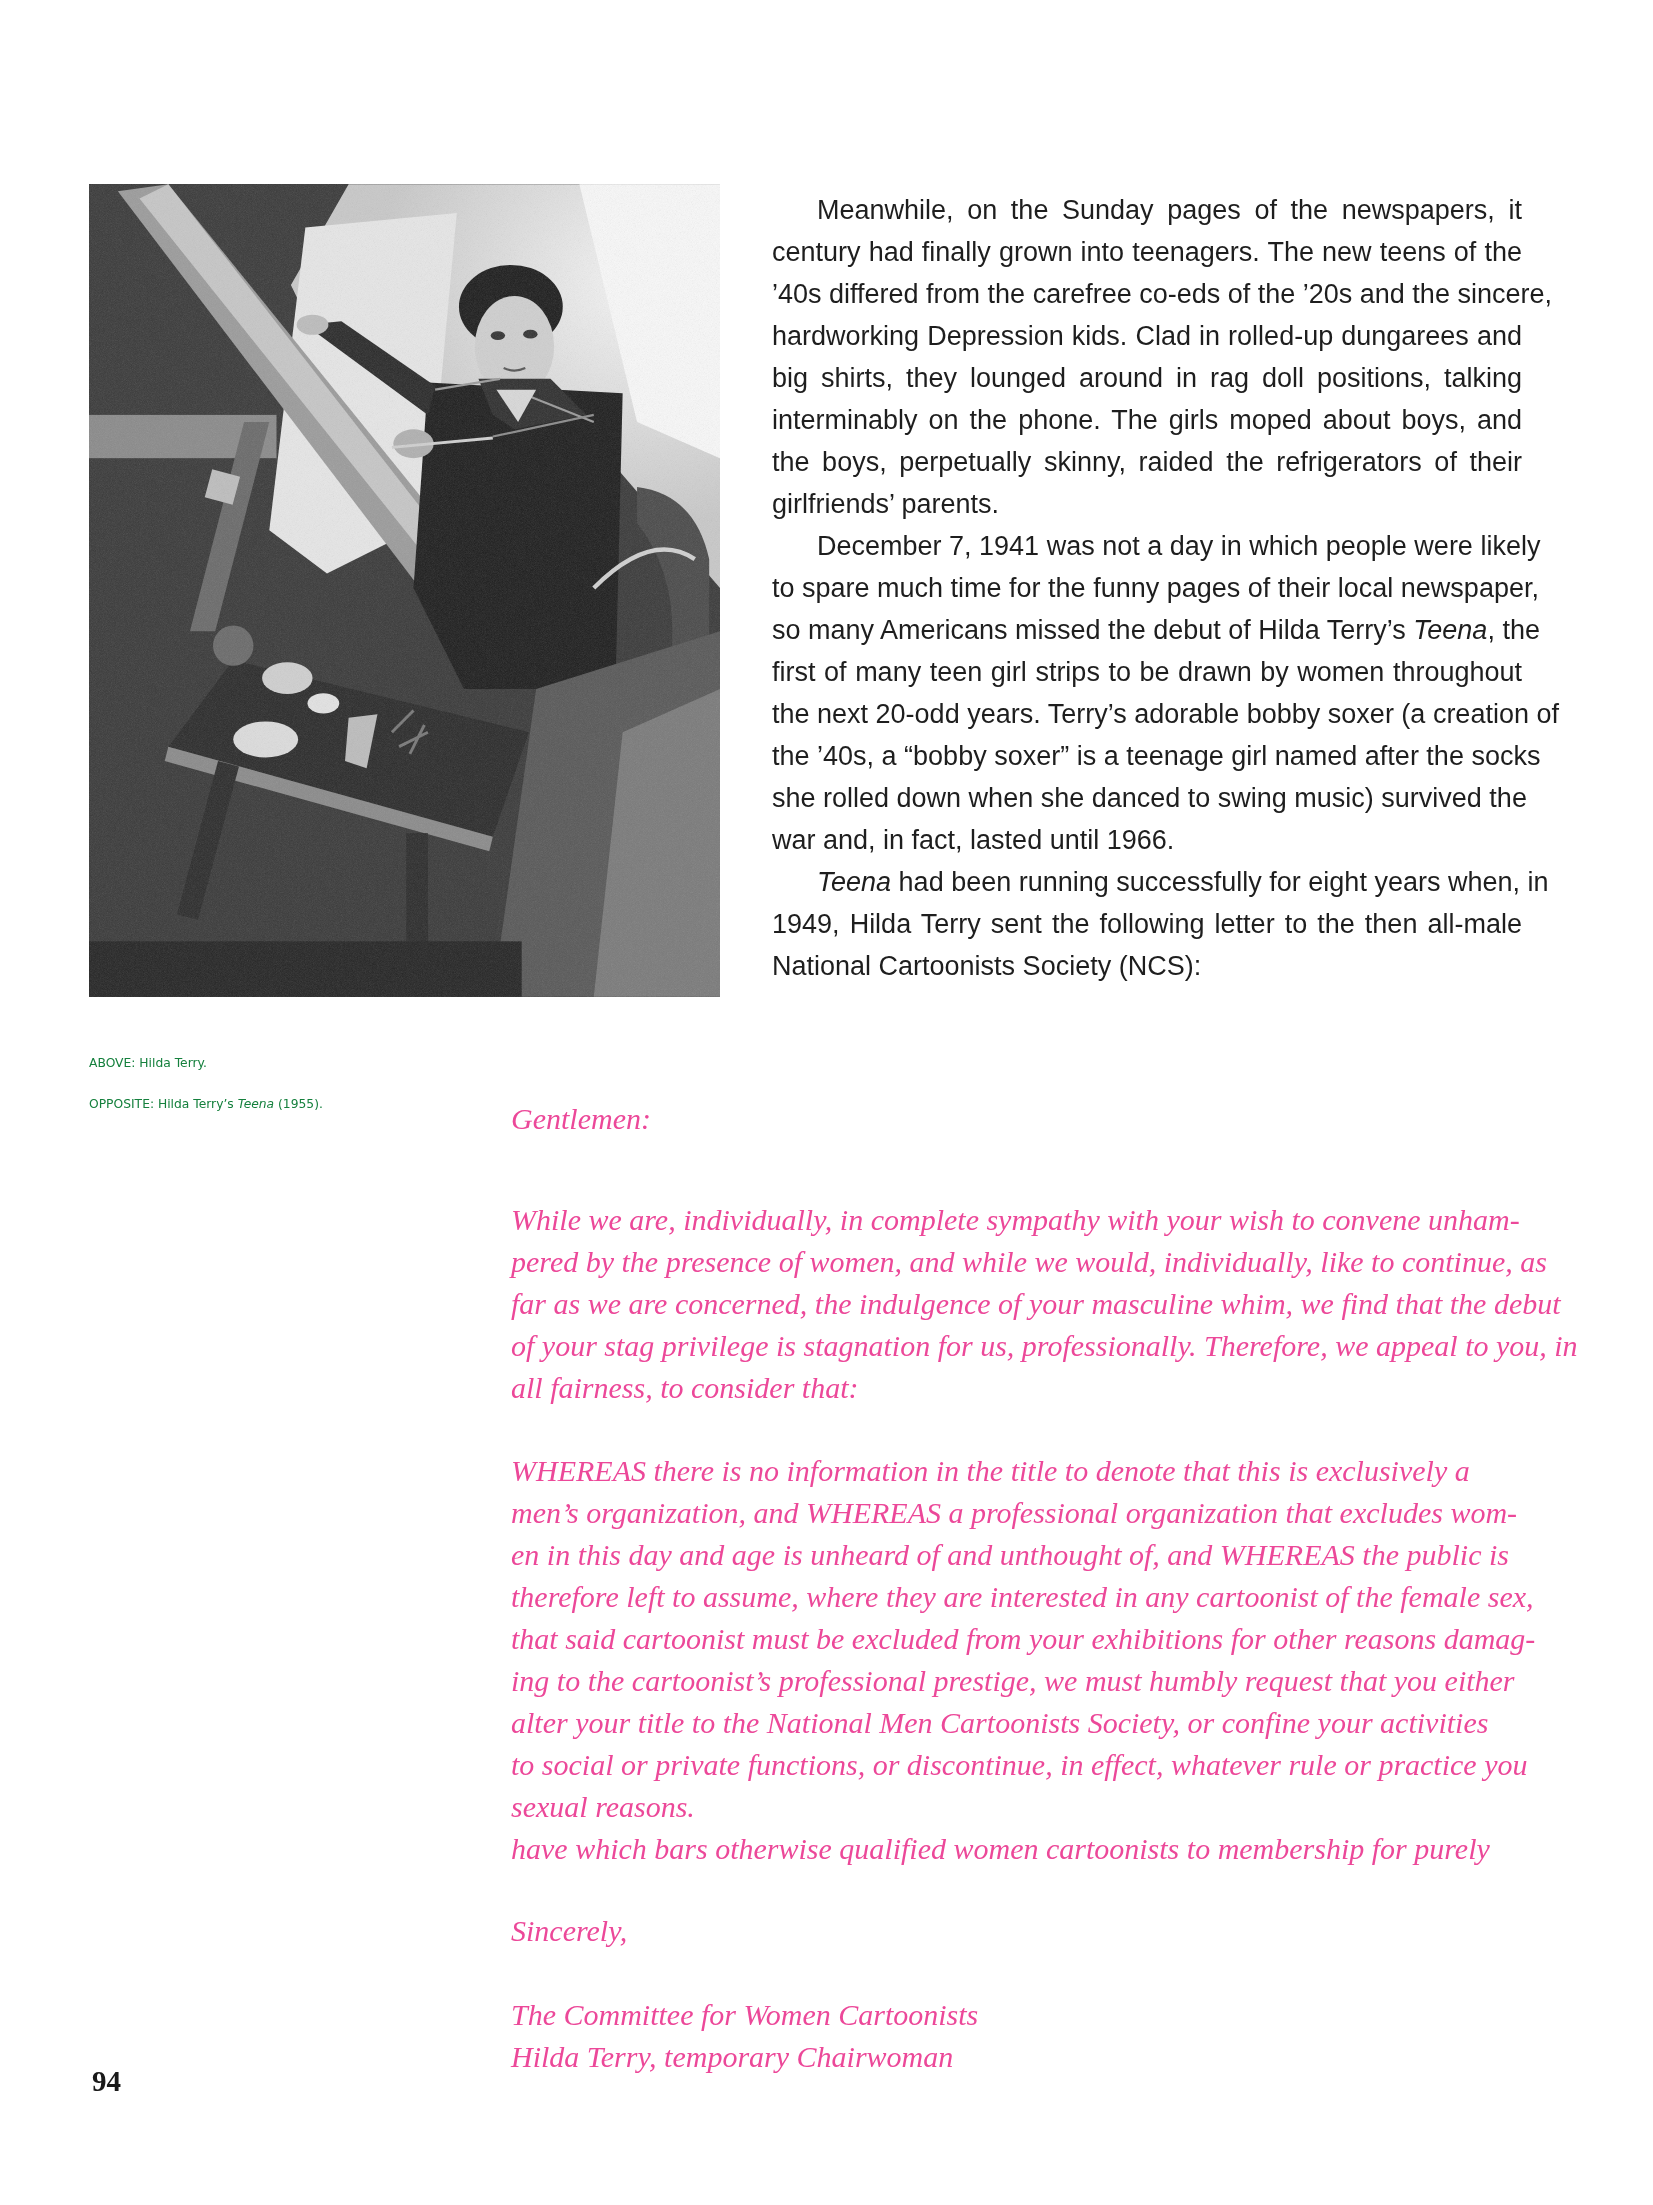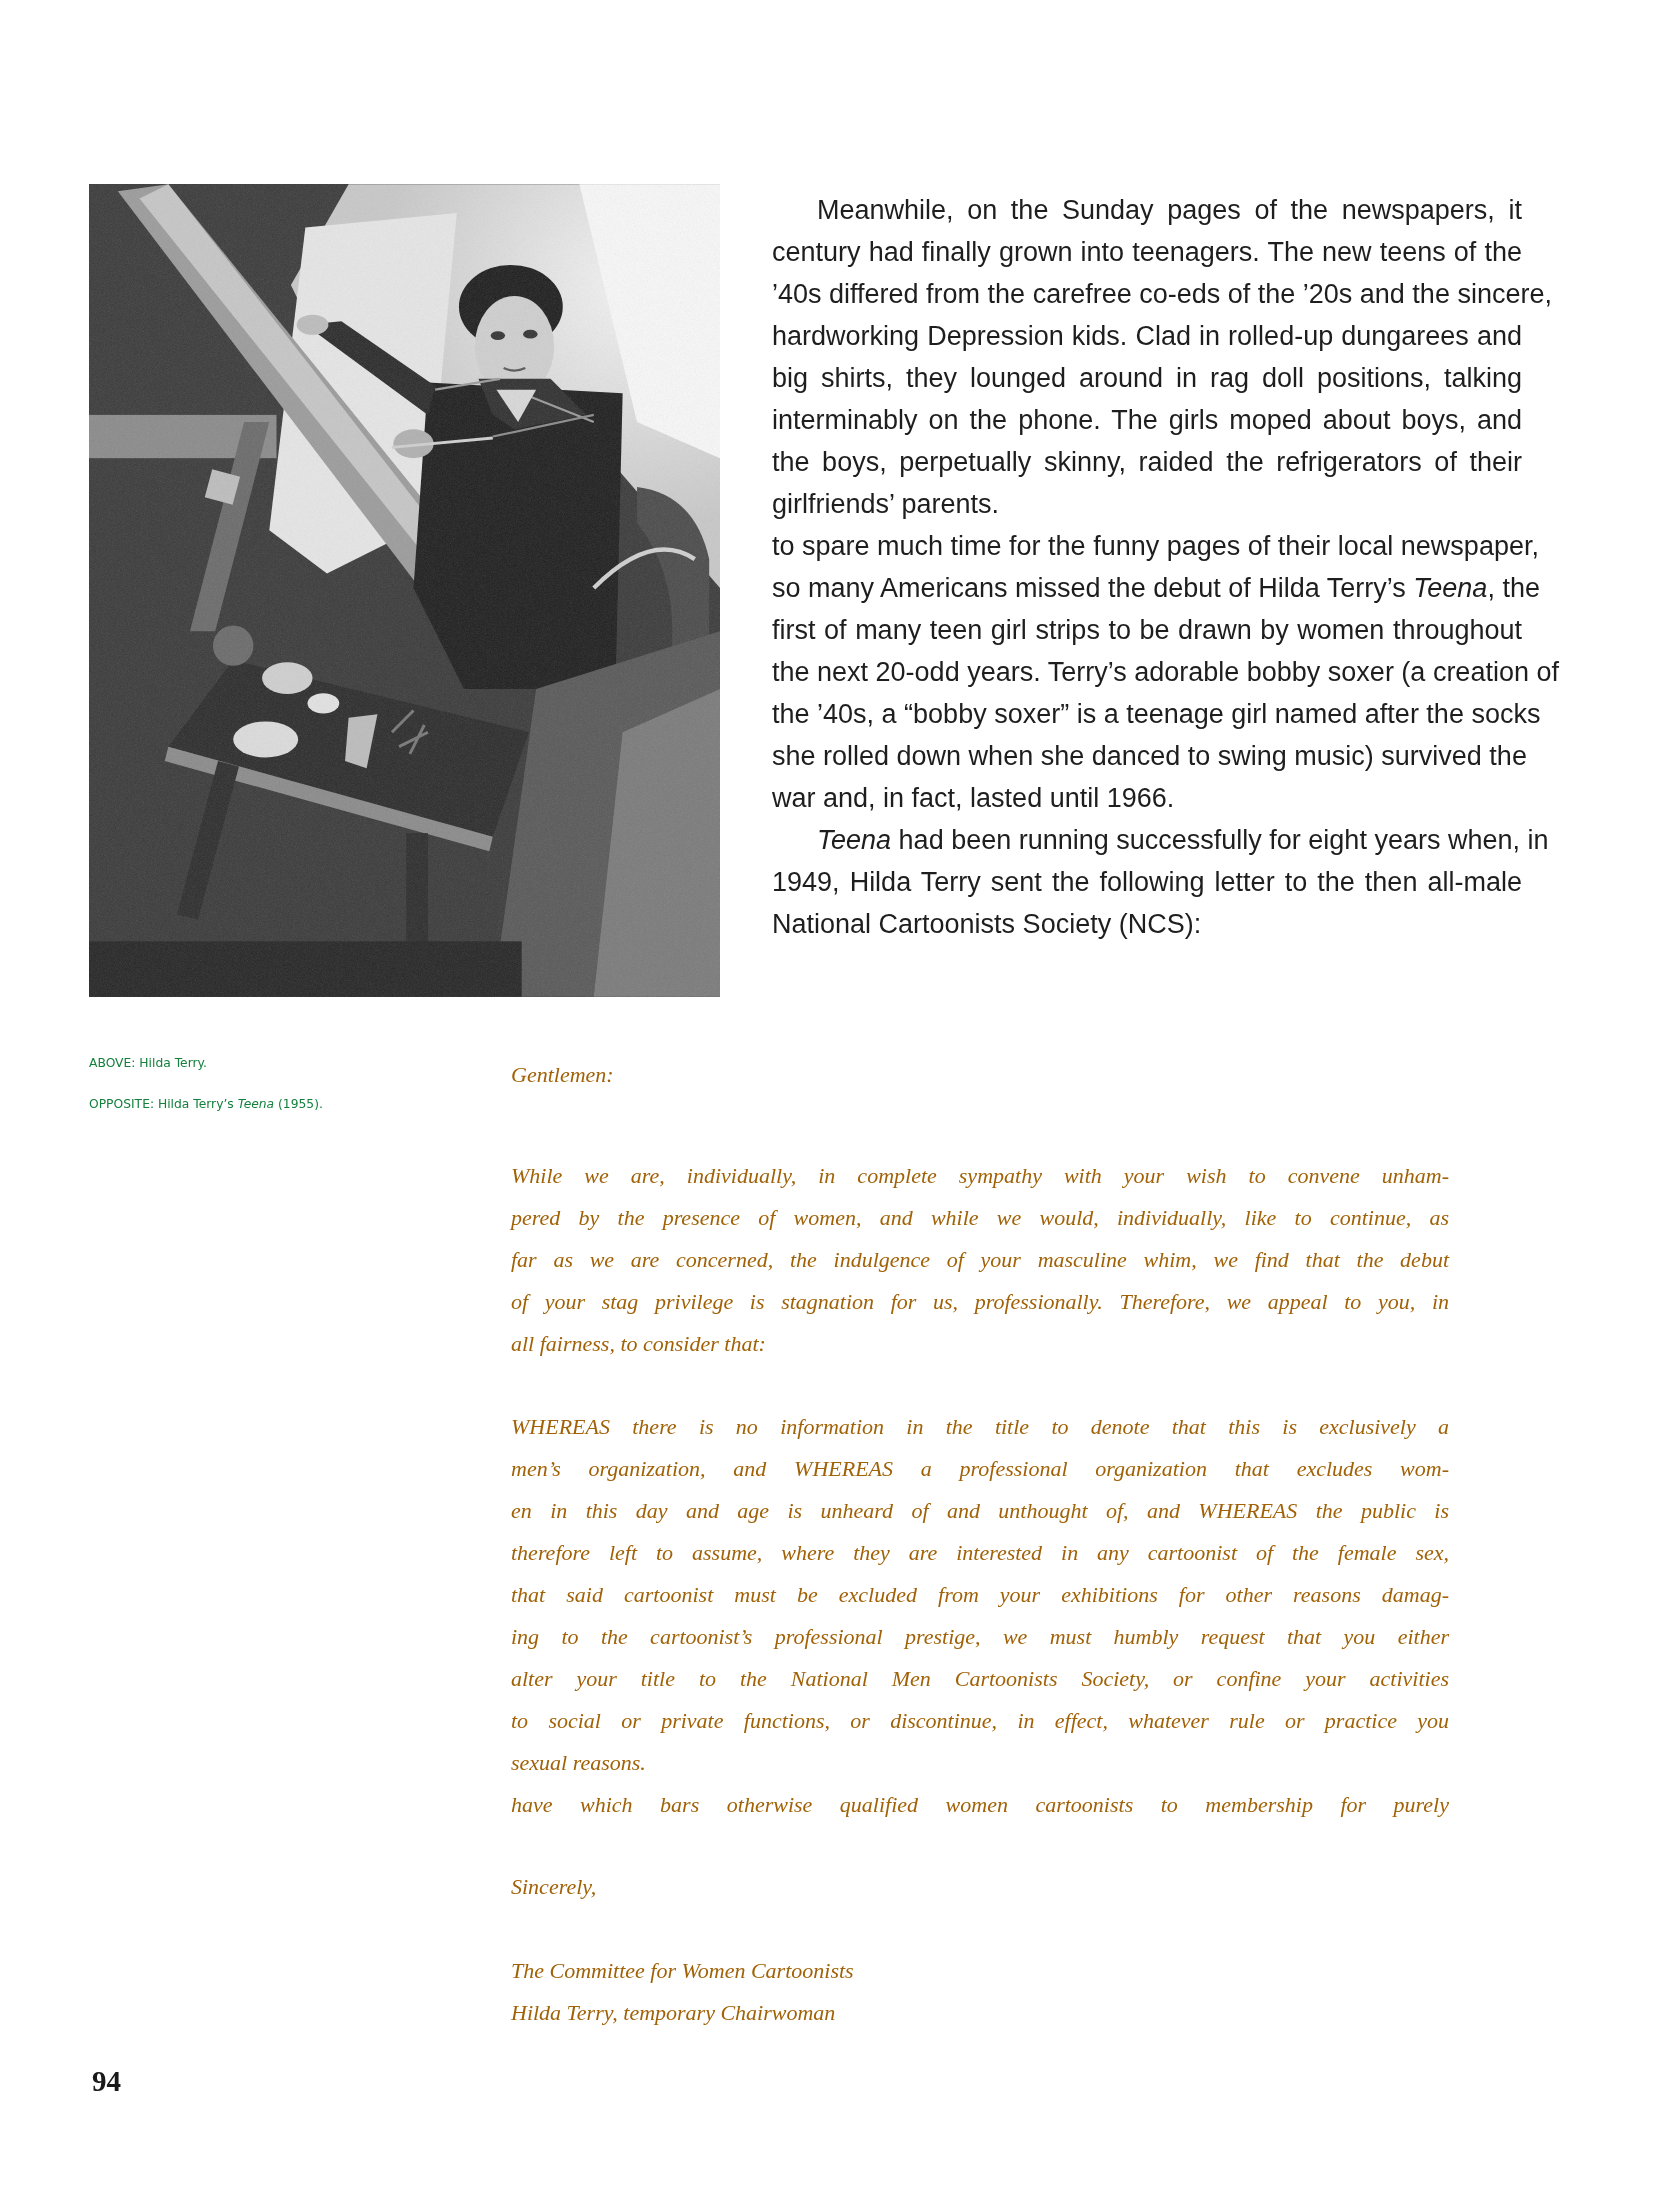--- a/index.html
+++ b/index.html
@@ -16,21 +16,21 @@
   .body-col .line { display: block; white-space: nowrap; text-align: justify; text-align-last: justify; height: 42px; }
   .body-col .line.last { text-align-last: left; }
   .body-col .line.indent { padding-left: 45px; }
   .caption {
     position: absolute; left: 89px; width: 361px;
     font-family: "DejaVu Sans", "Liberation Sans", sans-serif; font-size: 12.3px; color: #15803d;
   }
   .letter {
     position: absolute; left: 511px; width: 938px;
     font-family: "Liberation Serif", "DejaVu Serif", serif; font-style: italic;
-    font-size: 22px; line-height: 42px; color: #a16207;
+    font-size: 30px; line-height: 42px; color: #ec4899; margin-top: 44px;
   }
   .letter .line { display: block; white-space: nowrap; text-align: justify; text-align-last: justify; height: 42px; }
   .letter .line.last { text-align-last: left; }
   .page-number {
     position: absolute; left: 92px; top: 2065px;
     font-family: "Liberation Serif", "DejaVu Serif", serif; font-weight: bold; font-size: 29px; color: #1a1a1a;
   }
   i.em { font-style: italic; }
 </style>
 </head>
@@ -118,20 +118,21 @@
     <span class="line indent">Meanwhile, on the Sunday pages of the newspapers, it</span>
     <span class="line">century had finally grown into teenagers. The new teens of the</span>
     <span class="line">’40s differed from the carefree co-eds of the ’20s and the sincere,</span>
     <span class="line">hardworking Depression kids. Clad in rolled-up dungarees and</span>
     <span class="line">big shirts, they lounged around in rag doll positions, talking</span>
     <span class="line">interminably on the phone. The girls moped about boys, and</span>
     <span class="line">the boys, perpetually skinny, raided the refrigerators of their</span>
     <span class="line last">girlfriends’ parents.</span>
   </div>
   <div>
+    <span class="line indent">December 7, 1941 was not a day in which people were likely</span>
     <span class="line">to spare much time for the funny pages of their local newspaper,</span>
     <span class="line"><span>so many Americans missed the debut of Hilda Terry’s </span><i class="em">Teena</i><span>, the</span></span>
     <span class="line">first of many teen girl strips to be drawn by women throughout</span>
     <span class="line">the next 20-odd years. Terry’s adorable bobby soxer (a creation of</span>
     <span class="line">the ’40s, a “bobby soxer” is a teenage girl named after the socks</span>
     <span class="line">she rolled down when she danced to swing music) survived the</span>
     <span class="line last">war and, in fact, lasted until 1966.</span>
   </div>
   <div>
     <span class="line indent"><i class="em">Teena</i><span> had been running successfully for eight years when, in</span></span>

